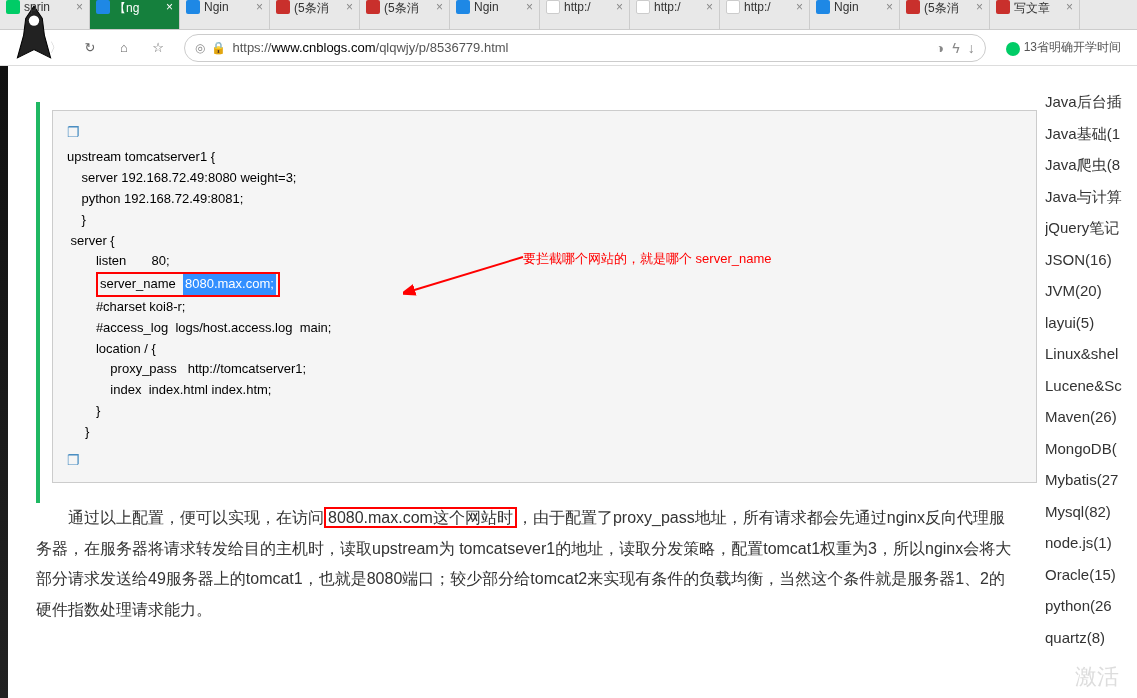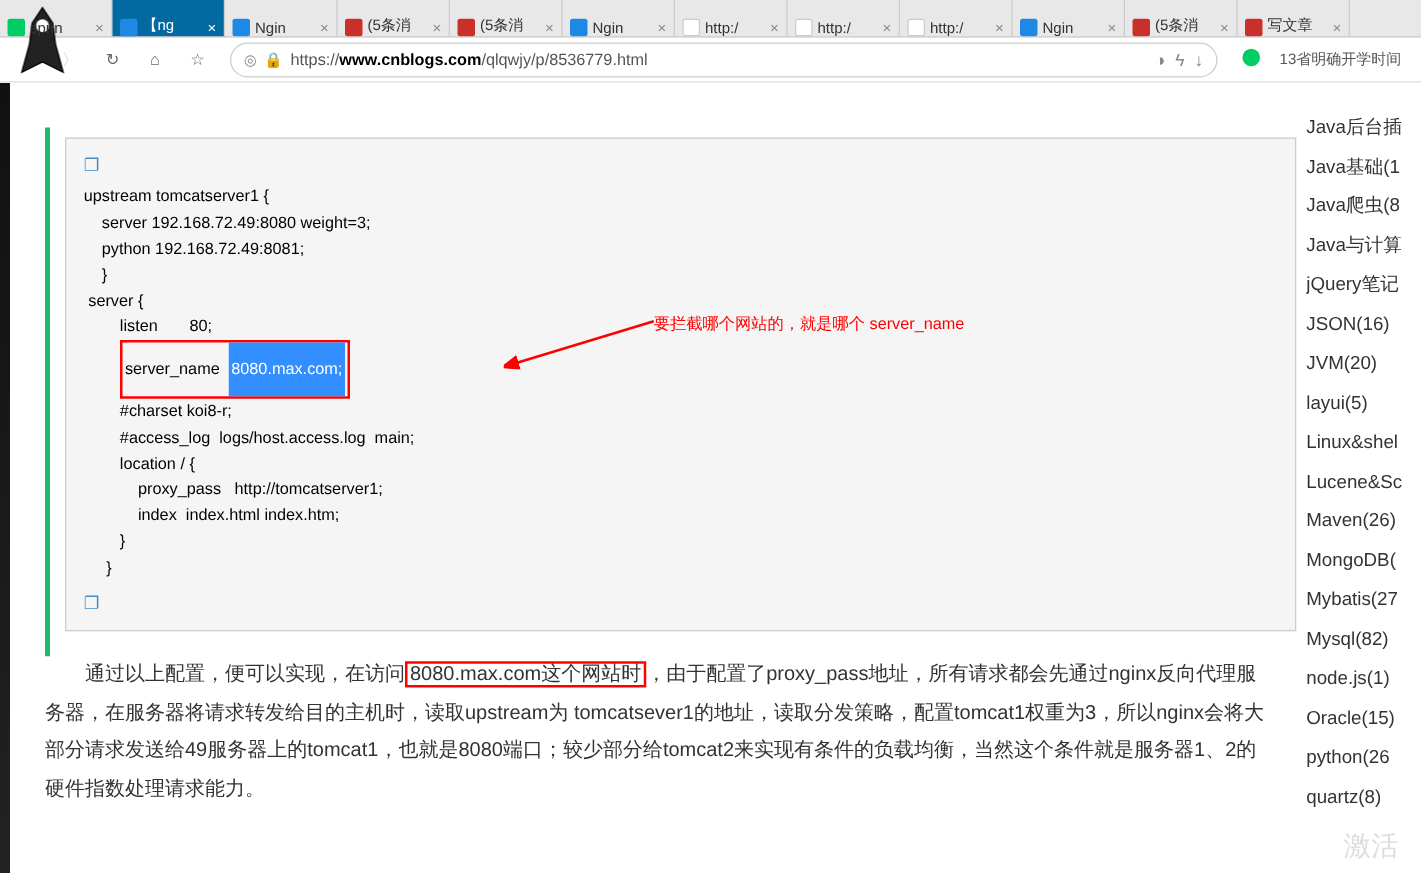--- a/index.html
+++ b/index.html
@@ -1,44 +1,44 @@
 <!DOCTYPE html>
 <html><head>
 <meta charset="utf-8">
 <style>
 *{margin:0;padding:0;box-sizing:border-box;font-family:"Microsoft YaHei",Arial,sans-serif}
 body{background:#fff;font-size:13px;color:#333}
 .tabs{display:flex;height:30px;background:#e8e8e8;border-bottom:1px solid #ccc;align-items:stretch}
-.tab{display:flex;align-items:flex-end;padding:0 6px;border-right:1px solid #ccc;min-width:90px;max-width:95px;cursor:pointer;position:relative;gap:4px}
-.tab.active{background:#0369a1;color:#fff}
+.tab{display:flex;align-items:flex-start;padding:0 6px;border-right:1px solid #ccc;min-width:90px;max-width:95px;cursor:pointer;position:relative;gap:4px}
+.tab.active{background:#15803d;color:#fff}
 .tab.active .tab-close{color:#fff}
 .tab-icon{width:14px;height:14px;flex-shrink:0;border-radius:2px}
 .tab-title{flex:1;white-space:nowrap;overflow:hidden;text-overflow:ellipsis;font-size:12px}
 .tab-close{font-size:12px;color:#888;flex-shrink:0}
 .addr-bar{display:flex;height:36px;align-items:center;padding:0 8px;gap:6px;border-bottom:1px solid #ddd}
 .nav-btn{width:28px;height:28px;display:flex;align-items:center;justify-content:center;color:#666;cursor:pointer;border-radius:3px}
 .nav-btn.disabled{color:#ccc}
 .url-box{flex:1;display:flex;align-items:center;height:28px;border:1px solid #ccc;border-radius:14px;padding:0 10px;gap:6px;margin:0 6px}
 .url-icon{color:#888;font-size:12px}
 .url-text{flex:1;font-size:13px;color:#555}
-.url-text b{color:#000;font-weight:700}
+.url-text b{color:#000;font-weight:400}
 .addr-right{display:flex;align-items:center;gap:8px;color:#888;font-size:14px}
-.search-side{display:flex;align-items:flex-start;gap:16px;color:#555;font-size:12px;padding:0 8px}
+.search-side{display:flex;align-items:flex-end;gap:4px;color:#555;font-size:12px;padding:0 8px}
 .content{display:flex;padding:0}
 .main{flex:1;padding:36px 0 0 36px;min-width:0}
 .left-strip{width:8px;background:linear-gradient(180deg,#111 0%,#222 100%);position:fixed;left:0;top:66px;bottom:0}
 .avatar{position:fixed;left:10px;top:0;width:48px;height:66px;display:flex;align-items:center;justify-content:center}
 .avatar svg{width:42px;height:58px}
 .code-wrap{border-left:4px solid #1fb863;padding:8px 0 20px 12px}
 .code-box{background:#f5f5f5;border:1px solid #ccc;padding:10px 14px;font-family:Consolas,"Courier New",monospace;font-size:13px;line-height:1.6;color:#000;position:relative}
 .copy-icon{color:#4a8ec2;font-size:14px;cursor:pointer;display:inline-block;margin-bottom:4px}
 .copy-icon.bottom{margin-top:6px;margin-bottom:0}
 .code-line{white-space:pre}
 .hl-box{border:2px solid #f00;display:inline-block;padding:0 2px}
-.hl-sel{background:#338fff;color:#fff;display:inline-block;padding:11px 2px}
+.hl-sel{background:#338fff;color:#fff;display:inline-block;padding:0 2px}
 .anno-text{position:absolute;color:#f00;font-size:13px;left:470px;top:138px}
 .arrow-svg{position:absolute;left:350px;top:138px;pointer-events:none}
 .para{font-size:16px;line-height:1.9;color:#333;text-indent:2em;padding-right:20px}
 .red-box{border:2px solid #f00;padding:0 2px}
 .sidebar{width:100px;padding:20px 0 0 8px;flex-shrink:0}
 .cat{font-size:15px;color:#333;line-height:2.1;cursor:pointer;white-space:nowrap;overflow:hidden}
 .watermark{position:fixed;right:18px;bottom:6px;color:#ddd;font-size:22px;pointer-events:none}
 .ic-360{background:#0c6}
 .ic-cnb{background:#1e88e5}
 .ic-csdn{background:#c9302c}

